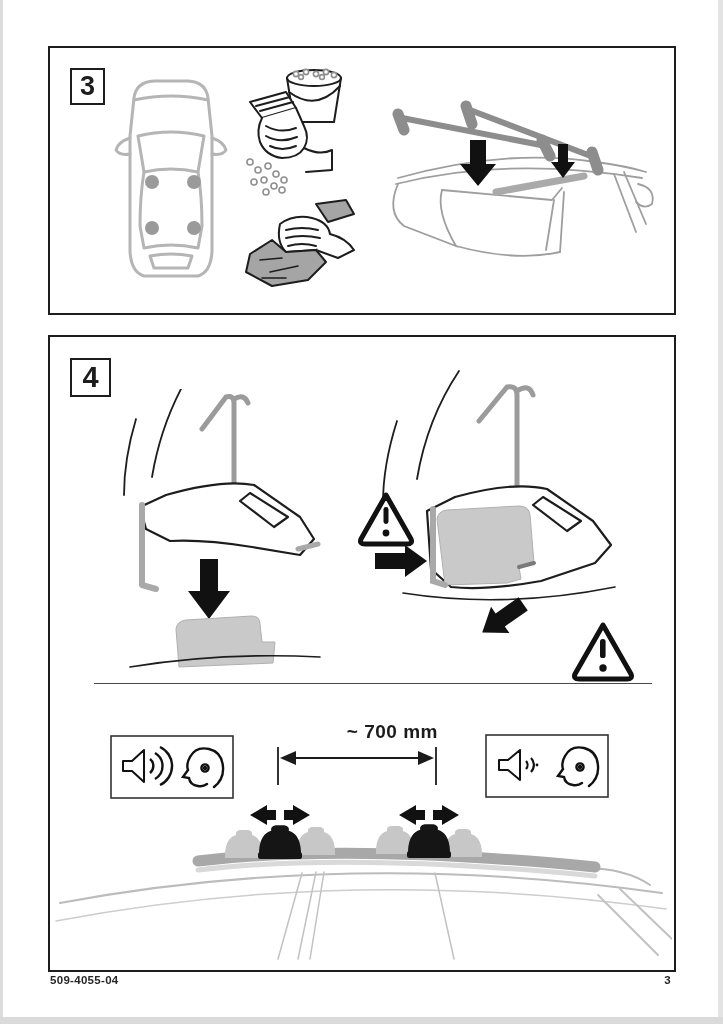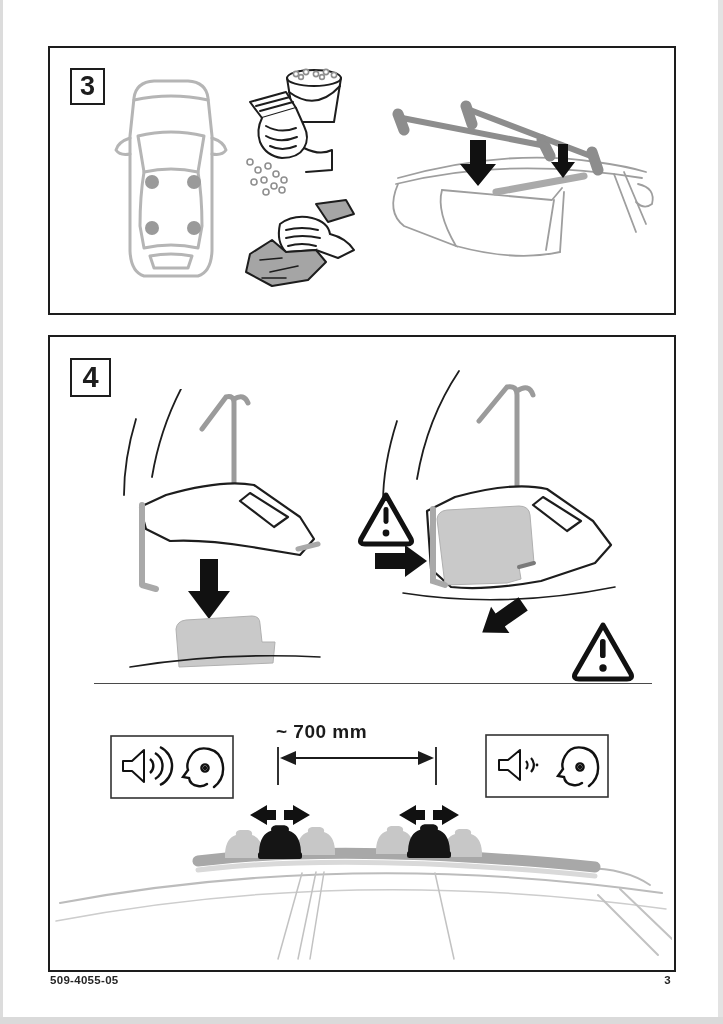--- a/index.html
+++ b/index.html
@@ -18,21 +18,21 @@
   #panel4{left:48px;top:335px;width:628px;height:637px;}
   .step-box{
     position:absolute;border:2px solid #1d1d1d;background:#fff;
     display:flex;align-items:center;justify-content:center;
     font-weight:800;color:#1d1d1d;box-sizing:border-box;
   }
   #step3-box{left:20px;top:20px;width:35px;height:37px;font-size:27px;}
   #step4-box{left:20px;top:21px;width:41px;height:39px;font-size:29px;}
   .abs{position:absolute;}
   .divider{position:absolute;left:44px;top:346px;width:558px;height:0;border-top:1.5px solid #4a4a4a;}
-  .dim-wrap{position:absolute;left:226px;top:384px;width:162px;text-align:left;}
+  .dim-wrap{position:absolute;left:226px;top:384px;width:162px;text-align:right;}
   .dim-label{font-size:19px;font-weight:700;color:#1b1b1b;letter-spacing:.5px;white-space:nowrap;}
   .footer{position:absolute;left:0;top:974px;width:723px;font-size:11.5px;font-weight:600;color:#262626;letter-spacing:.3px;}
   .footer .doc{position:absolute;left:50px;top:0;}
   .footer .pg{position:absolute;right:52px;top:0;}
 </style>
 </head>
 <body>
 
 <div class="page">
   <div class="edge-left"></div>
@@ -274,16 +274,16 @@
         <g transform="translate(379,78)">
           <rect x="-22" y="-4" width="44" height="7" rx="2.5" fill="#151515"></rect>
           <use href="#dome" transform="scale(1.1)" fill="#151515"></use>
         </g>
         <use href="#dblarrow" transform="translate(379,38)" fill="#111"></use>
       </g>
     </svg>
   </div>
 
   <div class="footer">
-    <span class="doc">509-4055-05</span>
+    <span class="doc">509-4055-04</span>
     <span class="pg">3</span>
   </div>
 </div>
 
 </body></html>

